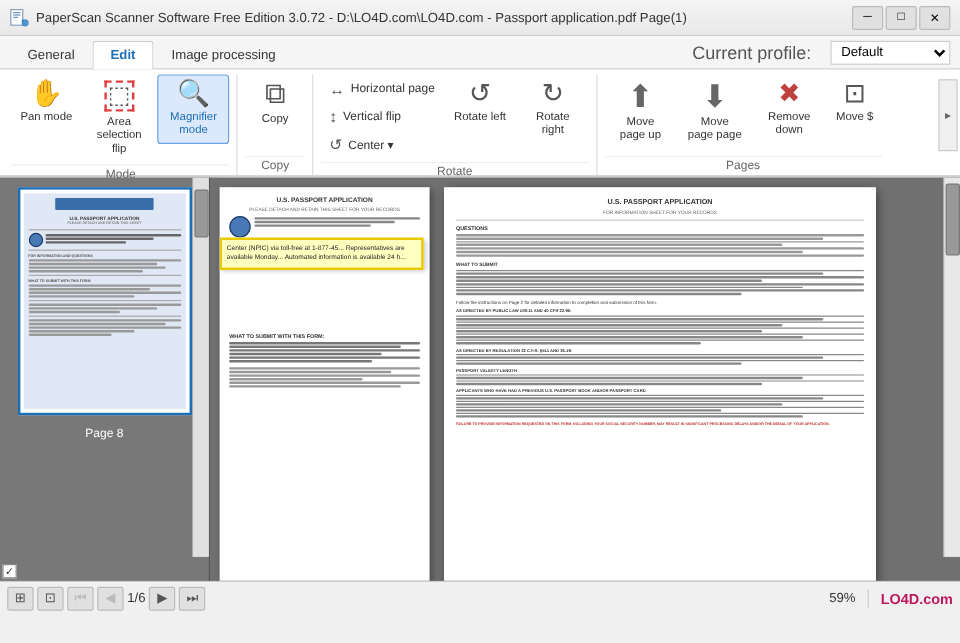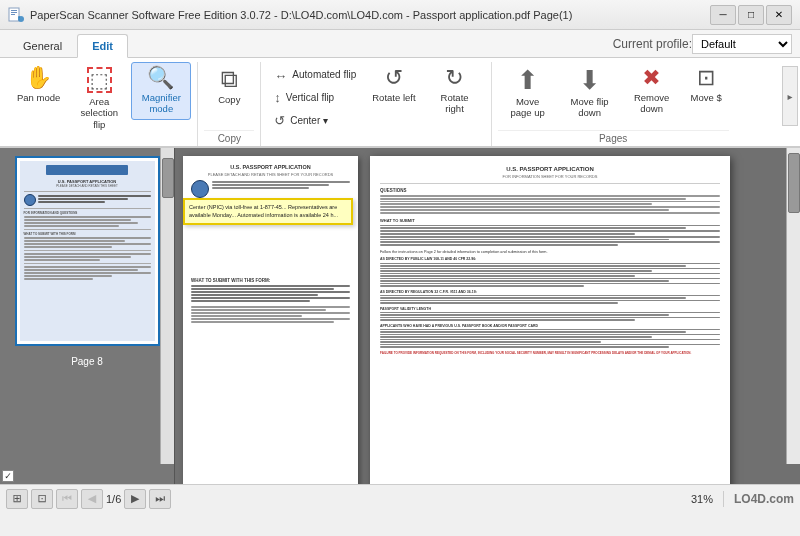--- a/index.html
+++ b/index.html
@@ -265,21 +265,21 @@
       font-size: 11px; color: #555;
       border-radius: 2px;
     }
     .nav-btn.disabled { color: #bbb; cursor: default; }
     .page-info { font-size: 11px; color: #333; }
     .status-spacer { flex: 1; }
     .zoom-info { font-size: 11px; color: #333; }
     .logo-text {
       font-size: 12px;
       font-weight: bold;
-      color: #737373;
+      color: #be185d;
     }
   </style>
 </head>
 <body>
 
 <div class="title-bar">
   <div class="title-bar-icon">
     <svg width="16" height="16" viewBox="0 0 16 16">
       <rect x="1" y="1" width="10" height="13" fill="white" stroke="#88a0c0" stroke-width="1"></rect>
       <rect x="3" y="3" width="6" height="1" fill="#6a90c0"></rect>
@@ -293,23 +293,24 @@
   <div class="title-bar-buttons">
     <button class="title-btn">─</button>
     <button class="title-btn">□</button>
     <button class="title-btn close">✕</button>
   </div>
 </div>
 
 <div class="ribbon-tabs">
   <div class="ribbon-tab">General</div>
   <div class="ribbon-tab active">Edit</div>
+  <div class="ribbon-tab">Image processing</div>
   <div style="flex:1"></div>
   <div style="display:flex;align-items:center;padding-bottom:3px;">
-    <span style="font-size:12px;color:#555;margin-right:0;">Current profile:</span>
+    <span style="font-size:15px;color:#555;margin-right:16px;">Current profile:</span>
     <select class="profile-select">
       <option>Default</option>
     </select>
   </div>
 </div>
 
 <div class="ribbon">
 
   <div class="ribbon-group">
     <div class="ribbon-group-items">
@@ -319,70 +320,72 @@
       </div>
       <div class="ribbon-btn">
         <span class="ribbon-btn-icon" style="font-size:20px;border:2px dashed #e04040;padding:1px;">⬚</span>
         <span class="ribbon-btn-label">Area selection flip</span>
       </div>
       <div class="ribbon-btn active">
         <span class="ribbon-btn-icon">🔍</span>
         <span class="ribbon-btn-label">Magnifier mode</span>
       </div>
     </div>
+    <div class="ribbon-group-label">Mode</div>
   </div>
 
   <div class="ribbon-group">
     <div class="ribbon-group-items">
       <div class="ribbon-btn" style="min-width:50px;">
         <span class="ribbon-btn-icon" style="font-size:24px;">⧉</span>
         <span class="ribbon-btn-label">Copy</span>
       </div>
     </div>
     <div class="ribbon-group-label">Copy</div>
   </div>
 
   <div class="ribbon-group">
     <div class="ribbon-group-items">
 
       <div class="ribbon-small-group">
         <div class="ribbon-small-btn">
           <span class="ribbon-small-icon">↔</span>
-          <span>Automated flip</span>
+          <span>Horizontal page</span>
         </div>
         <div class="ribbon-small-btn">
           <span class="ribbon-small-icon">↕</span>
           <span>Vertical flip</span>
         </div>
         <div class="ribbon-small-btn">
           <span class="ribbon-small-icon">↺</span>
           <span>Center ▾</span>
         </div>
       </div>
 
       <div class="ribbon-btn">
         <span class="ribbon-btn-icon">↺</span>
         <span class="ribbon-btn-label">Rotate left</span>
       </div>
       <div class="ribbon-btn">
         <span class="ribbon-btn-icon">↻</span>
         <span class="ribbon-btn-label">Rotate right</span>
       </div>
     </div>
+    <div class="ribbon-group-label">Rotate</div>
   </div>
 
   <div class="ribbon-group" style="border-right:none;">
     <div class="ribbon-group-items">
       <div class="ribbon-btn">
         <span class="ribbon-btn-icon" style="font-size:26px;color:#666;">⬆</span>
         <span class="ribbon-btn-label">Move page up</span>
       </div>
       <div class="ribbon-btn">
         <span class="ribbon-btn-icon" style="font-size:26px;color:#666;">⬇</span>
-        <span class="ribbon-btn-label">Move flip down</span>
+        <span class="ribbon-btn-label">Move page page</span>
       </div>
       <div class="ribbon-btn">
         <span class="ribbon-btn-icon" style="font-size:22px;color:#c04040;">✖</span>
         <span class="ribbon-btn-label">Remove down</span>
       </div>
       <div class="ribbon-btn">
         <span class="ribbon-btn-icon" style="font-size:22px;">⊡</span>
         <span class="ribbon-btn-label">Move $</span>
       </div>
     </div>
@@ -567,16 +570,16 @@
   <div class="status-nav">
     <button class="nav-btn">⊞</button>
     <button class="nav-btn">⊡</button>
     <button class="nav-btn disabled">⏮</button>
     <button class="nav-btn disabled">◀</button>
     <span class="page-info">1/6</span>
     <button class="nav-btn">▶</button>
     <button class="nav-btn">⏭</button>
   </div>
   <div class="status-spacer"></div>
-  <span class="zoom-info">31%</span>
+  <span class="zoom-info">59%</span>
   <div style="width:1px;height:16px;background:#ccc;margin:0 4px;"></div>
   <span class="logo-text">LO4D.com</span>
 </div>
 
 </body></html>

